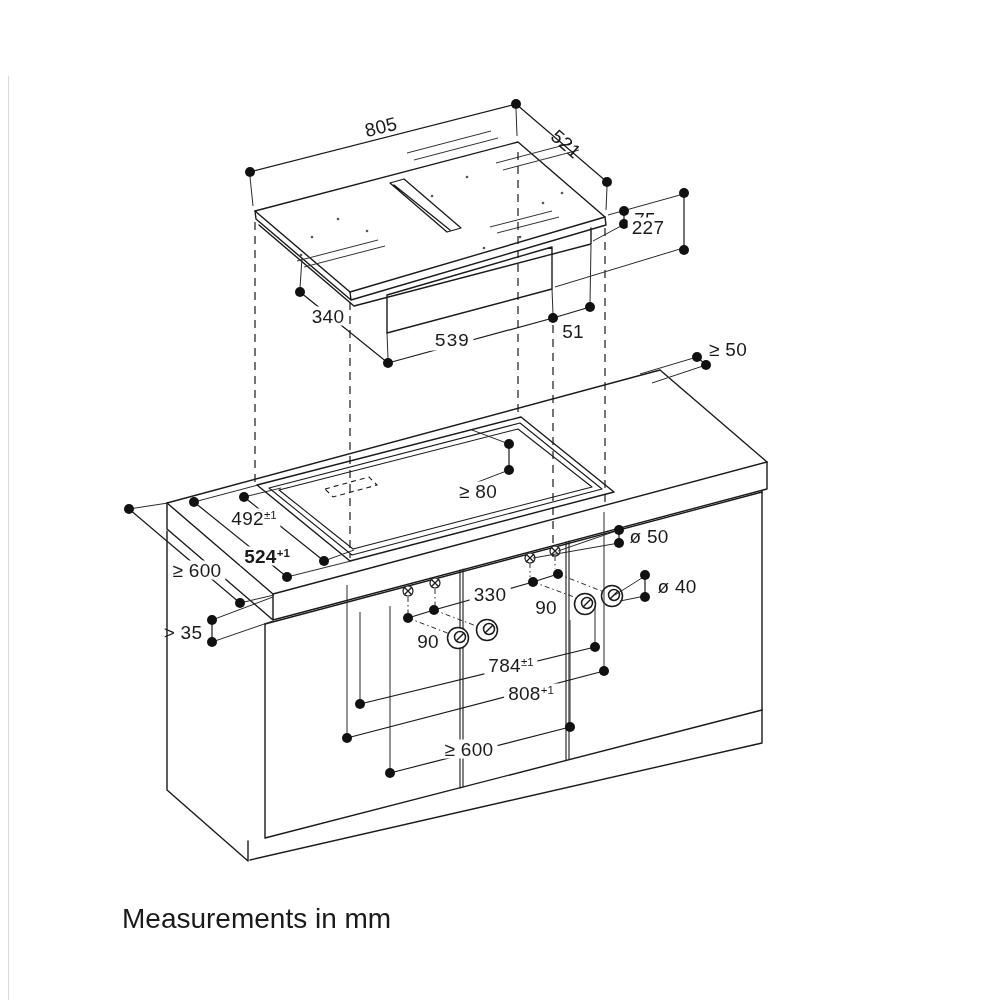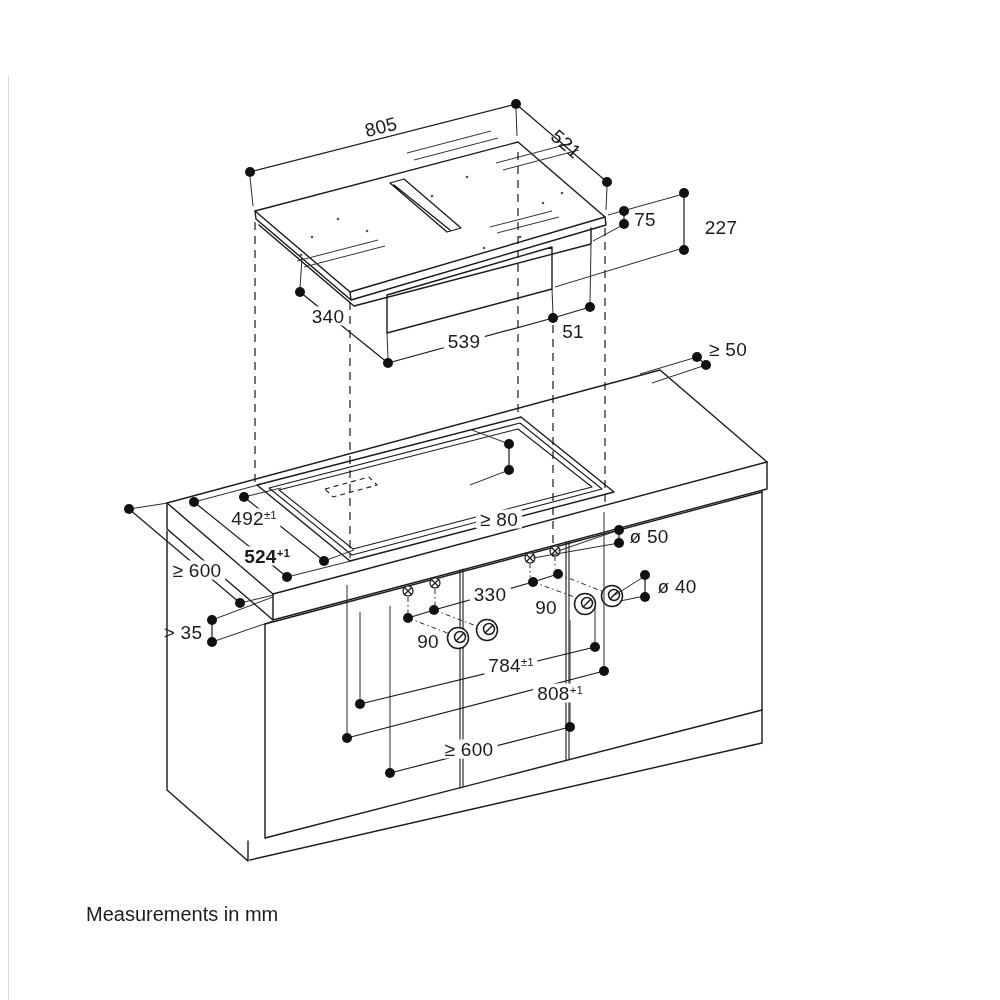--- a/index.html
+++ b/index.html
@@ -5,21 +5,21 @@
   html,body{margin:0;padding:0;background:#ffffff;}
   #stage{position:relative;width:1000px;height:1000px;background:#ffffff;overflow:hidden;
          font-family:"Liberation Sans", sans-serif;color:#1a1a1a;}
   #drawing{position:absolute;left:0;top:0;}
   .dim{position:absolute;transform:translate(-50%,-50%);font-size:19px;letter-spacing:0.3px;
        white-space:nowrap;color:#1a1a1a;line-height:1;}
   .dim.bg{background:#ffffff;padding:0 4px;}
   .dim sup{font-size:11.5px;line-height:0;vertical-align:6px;letter-spacing:0;}
   .rot-805{transform:translate(-50%,-50%) rotate(-14deg);}
   .rot-521{transform:translate(-50%,-50%) rotate(41deg);}
-  .note{position:absolute;font-size:20px;color:#1a1a1a;}
+  .note{position:absolute;font-size:28px;color:#1a1a1a;margin-left:36px;}
   .edge-line{position:absolute;background:#d9d9d9;}
 </style>
 </head>
 <body>
 
 <div id="stage">
 
   <div class="edge-line" style="left:8px;top:76px;width:1px;height:924px;"></div>
 
   <svg id="drawing" width="1000" height="1000" viewBox="0 0 1000 1000">
@@ -186,35 +186,35 @@
       <circle cx="347" cy="738" r="5"></circle>
         <circle cx="604" cy="671" r="5"></circle>
       <circle cx="390" cy="773" r="5"></circle>
         <circle cx="570" cy="727" r="5"></circle>
     </g>
   </svg>
 
   <div class="dim rot-805" style="left:381px;top:127px;">805</div>
   <div class="dim rot-521" style="left:566px;top:144px;">521</div>
   <div class="dim" style="left:645px;top:219px;">75</div>
-  <div class="dim bg" style="left:721px;top:227px;">227</div>
+  <div class="dim bg" style="left:648px;top:227px;">227</div>
   <div class="dim bg" style="left:328px;top:316px;">340</div>
-  <div class="dim bg" style="left:464px;top:341px;">539</div>
+  <div class="dim bg" style="left:452px;top:341px;font-family:Liberation Mono, monospace;">539</div>
   <div class="dim" style="left:573px;top:331px;">51</div>
 
   <div class="dim" style="left:728px;top:349px;">≥ 50</div>
   <div class="dim bg" style="left:254px;top:518px;text-align:right;"><span>492</span><sup>±1</sup></div>
   <div class="dim bg" style="left:267px;top:556px;font-weight:bold;"><span>524</span><sup>+1</sup></div>
   <div class="dim bg" style="left:197px;top:570px;">≥ 600</div>
   <div class="dim" style="left:183px;top:632px;">&gt; 35</div>
-  <div class="dim bg" style="left:499px;top:491px;margin-top:28px;">≥ 80</div>
+  <div class="dim bg" style="left:478px;top:491px;">≥ 80</div>
   <div class="dim" style="left:649px;top:536px;">ø 50</div>
   <div class="dim" style="left:677px;top:586px;">ø 40</div>
 
   <div class="dim bg" style="left:490px;top:594px;">330</div>
   <div class="dim" style="left:428px;top:641px;">90</div>
   <div class="dim" style="left:546px;top:607px;">90</div>
   <div class="dim bg" style="left:511px;top:665px;"><span>784</span><sup>±1</sup></div>
-  <div class="dim bg" style="left:531px;top:693px;margin-left:29px;"><span>808</span><sup>+1</sup></div>
+  <div class="dim bg" style="left:531px;top:693px;"><span>808</span><sup>+1</sup></div>
   <div class="dim bg" style="left:469px;top:749px;">≥ 600</div>
 
   <div class="note" style="left:86px;top:903px;">Measurements in mm</div>
 </div>
 
 </body></html>

